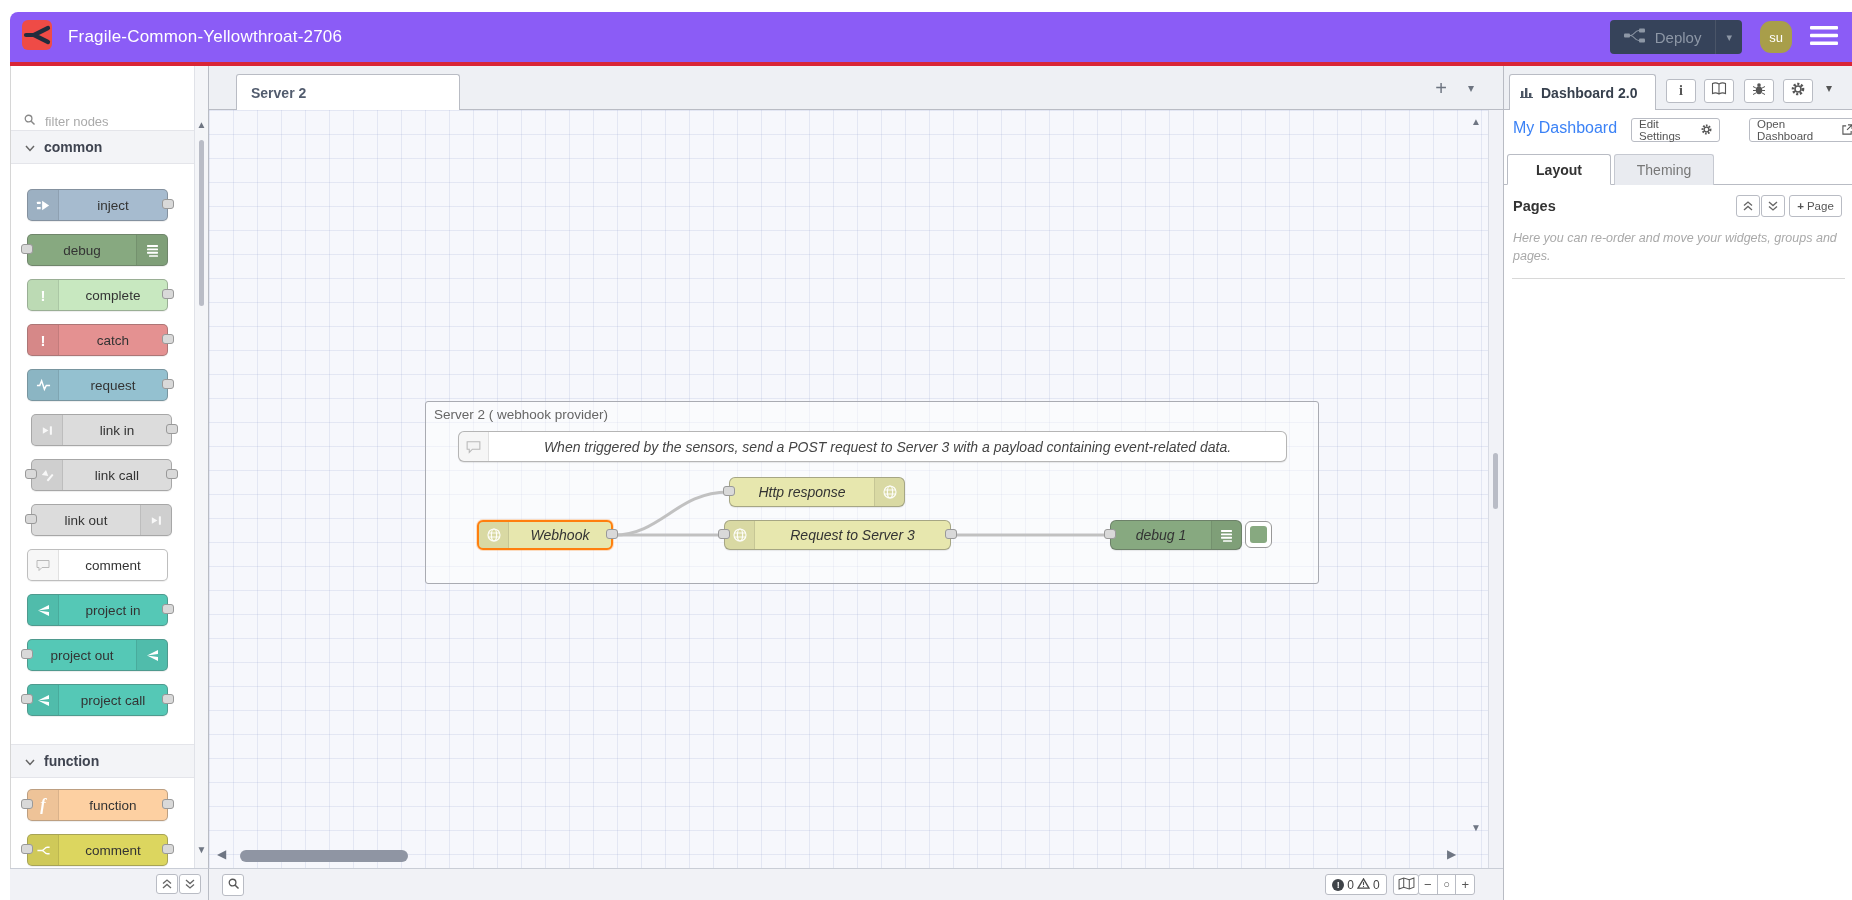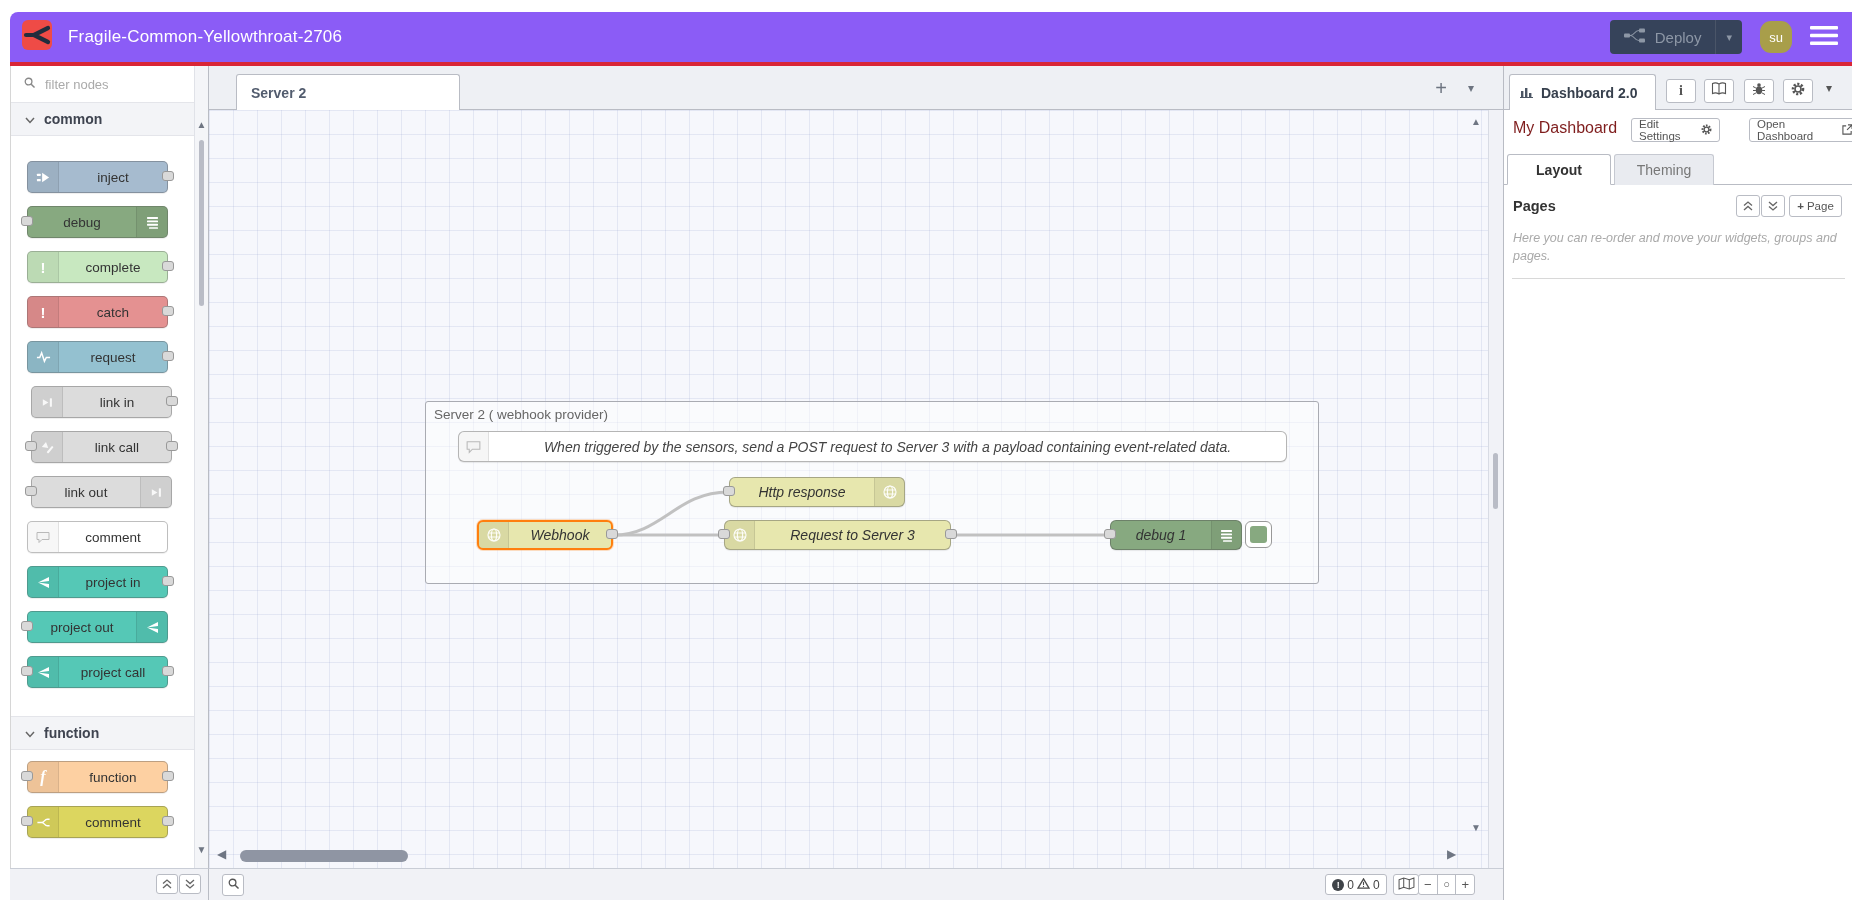--- a/index.html
+++ b/index.html
@@ -18,21 +18,21 @@
   #deploy-btn .dep-main{display:flex;align-items:center;gap:9px;padding:0 14px;}
   #deploy-btn .dep-caret{border-left:1px solid #4a5568;padding:0 10px;font-size:11px;height:100%;
               display:flex;align-items:center;}
   #avatar{width:32px;height:32px;border-radius:11px;background:#a89e4a;color:#fff;
           display:flex;align-items:center;justify-content:center;font-size:13px;}
   #accent-line{left:10px;top:62px;width:1842px;height:4px;background:#d92636;}
 
   
   #palette{left:10px;top:66px;width:199px;height:802px;background:#fff;border-left:1px solid #d6d6d6;
            border-right:1px solid #b9bcc4;box-sizing:border-box;overflow:hidden;}
-  #filter-box{height:36px;display:flex;align-items:center;gap:7px;padding:0 12px;}
+  #filter-box{height:36px;display:flex;align-items:flex-end;gap:7px;padding:0 12px;margin-top:28px;}
   #filter-box input{border:none;outline:none;font-size:13px;color:#777;width:120px;background:transparent;
                     font-family:"Liberation Sans",sans-serif;}
   #filter-box input::placeholder{color:#aaa;}
   .pal-cat{height:32px;background:#f3f4f7;border-top:1px solid #e4e5ea;border-bottom:1px solid #e4e5ea;
            display:flex;align-items:center;gap:9px;padding-left:14px;font-size:14px;font-weight:bold;color:#3f4450;}
   .pal-cat.second{margin-top:28px;}
   .pal-nodes{padding-top:25px;}
   .pnode{position:relative;width:139px;height:30px;border:1px solid rgba(70,70,70,.35);border-radius:5px;
          margin:0 0 13px 16px;display:flex;align-items:center;font-size:13.5px;color:#333;
          box-shadow:0 1px 1px rgba(0,0,0,.07);}
@@ -107,21 +107,21 @@
   #sidebar{left:1503px;top:66px;width:349px;height:834px;background:#fff;border-left:1px solid #b9bcc4;
            box-sizing:border-box;}
   #side-toolbar{position:absolute;left:0;top:0;width:100%;height:44px;background:#eef0f4;
                 border-bottom:1px solid #b9bcc4;box-sizing:border-box;}
   #side-tab-active{position:absolute;left:5px;top:8px;width:147px;height:36px;background:#fff;
                    border:1px solid #b9bcc4;border-bottom:none;border-radius:3px 3px 0 0;display:flex;
                    align-items:center;gap:7px;padding-left:10px;box-sizing:border-box;
                    font-size:14px;font-weight:bold;color:#37404d;}
   .side-btn{position:absolute;top:13px;width:30px;height:24px;}
   #dash-header{position:absolute;left:0;top:44px;width:100%;height:44px;}
-  #dash-title{position:absolute;left:9px;top:9px;font-size:16px;color:#7f1d1d;text-align:right;}
+  #dash-title{position:absolute;left:9px;top:9px;font-size:16px;color:#3b82f6;text-align:right;}
   .mini-btn{position:absolute;height:24px;font-size:11.5px;gap:5px;padding:0 7px;}
   #side-tabs{position:absolute;left:0;top:88px;width:100%;height:31px;border-bottom:1px solid #b9bcc4;
              box-sizing:border-box;}
   .stab{position:absolute;top:0;height:31px;display:flex;align-items:center;justify-content:center;
         font-size:14px;box-sizing:border-box;}
   #stab-layout{left:3px;width:104px;background:#fff;border:1px solid #b9bcc4;border-bottom:1px solid #fff;
                border-radius:3px 3px 0 0;font-weight:bold;color:#333;}
   #stab-theming{left:110px;width:100px;background:#e9ebf0;border:1px solid #c6c9d1;border-bottom:none;
                 border-radius:3px 3px 0 0;color:#777;}
   #pages-row{position:absolute;left:0;top:125px;width:100%;height:34px;}

